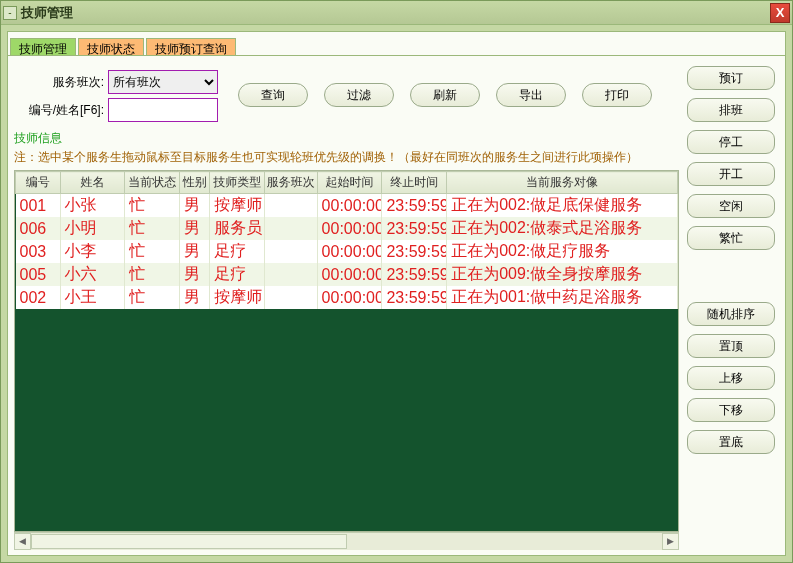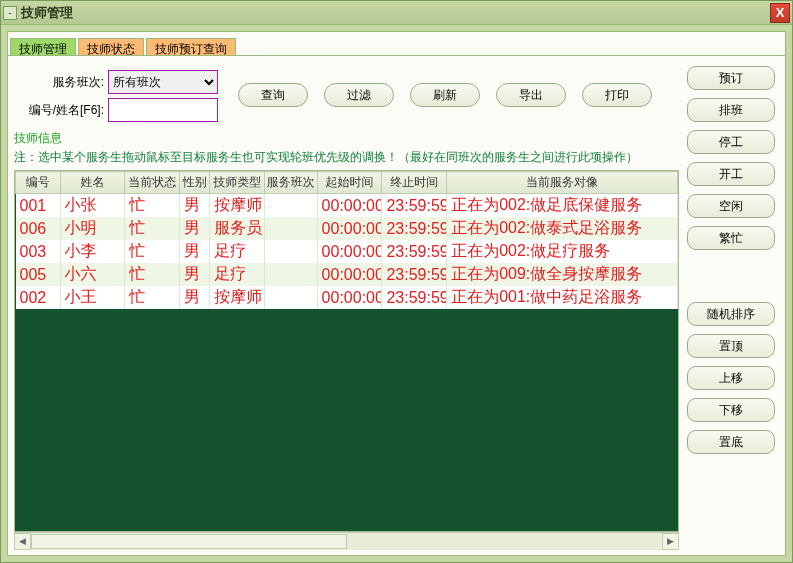--- a/index.html
+++ b/index.html
@@ -69,21 +69,21 @@
 .form-row select { width: 110px; }
 .form-row input[type=text] { width: 110px; }
 .action-row { display:flex; align-items:center; gap: 16px; margin-left: 20px; margin-top: 10px; margin-bottom: 6px; }
 .wide-btn {
   min-width: 70px; height: 24px;
   background: linear-gradient(#f8faf0,#e8ecd8);
   border: 1px solid #9aaa8a; border-radius: 12px;
   font-size: 12px; cursor: pointer;
 }
 .fieldset-label { color: #20a020; margin-top: 4px; margin-bottom: 2px; }
-.note { color: #15803d; margin-bottom: 4px; font-size: 12px; }
+.note { color: #a16207; margin-bottom: 4px; font-size: 12px; }
 .table-wrap {
   flex: 1; border: 1px solid #aab898; background: #14532d;
   overflow: hidden; position: relative;
 }
 table { width: 100%; border-collapse: collapse; table-layout: fixed; }
 th {
   background: linear-gradient(#f0f4e4,#e0e8d0);
   border: 1px solid #c0ccb0; font-weight: normal; font-size: 12px;
   padding: 2px 0; text-align: center; color: #333;
 }

